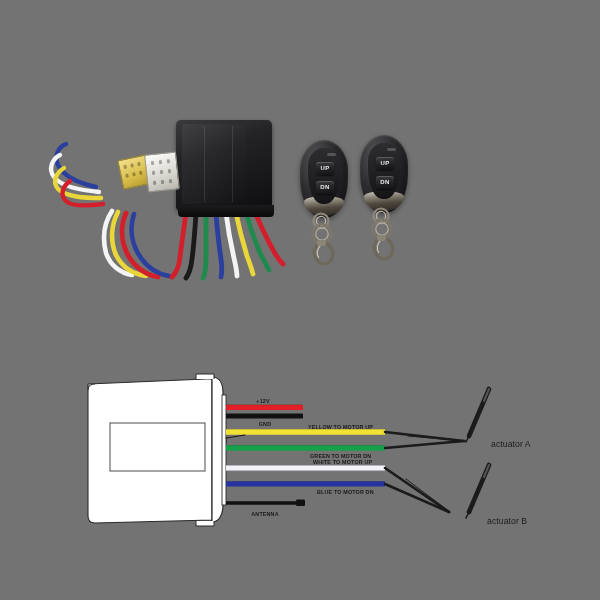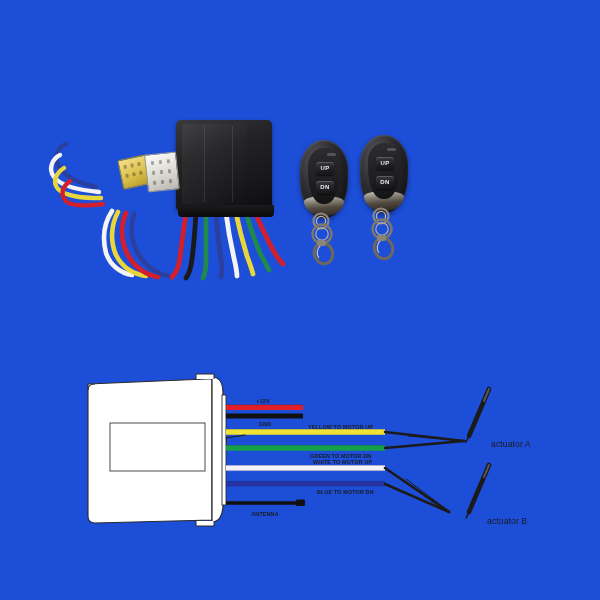--- a/index.html
+++ b/index.html
@@ -12,21 +12,21 @@
     height: 600px;
     position: relative;
     overflow: hidden;
     font-family: "Liberation Sans", sans-serif;
   }
 
   #page {
     position: absolute;
     left: 0; top: 0;
     width: 600px; height: 600px;
-    background: #1d4ed8;
+    background: #737373;
   }
 
   
   #product-photo {
     position: absolute;
     left: 0; top: 95px;
     width: 600px; height: 200px;
   }
 
   

